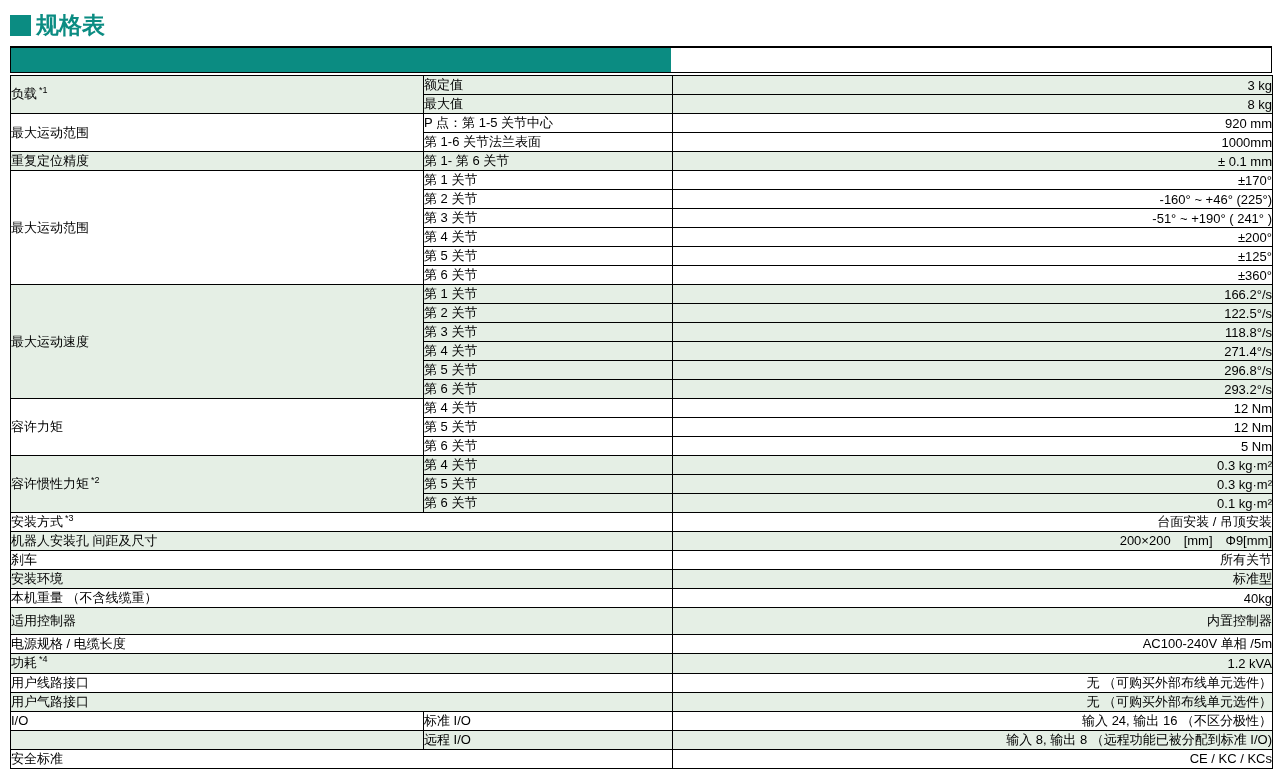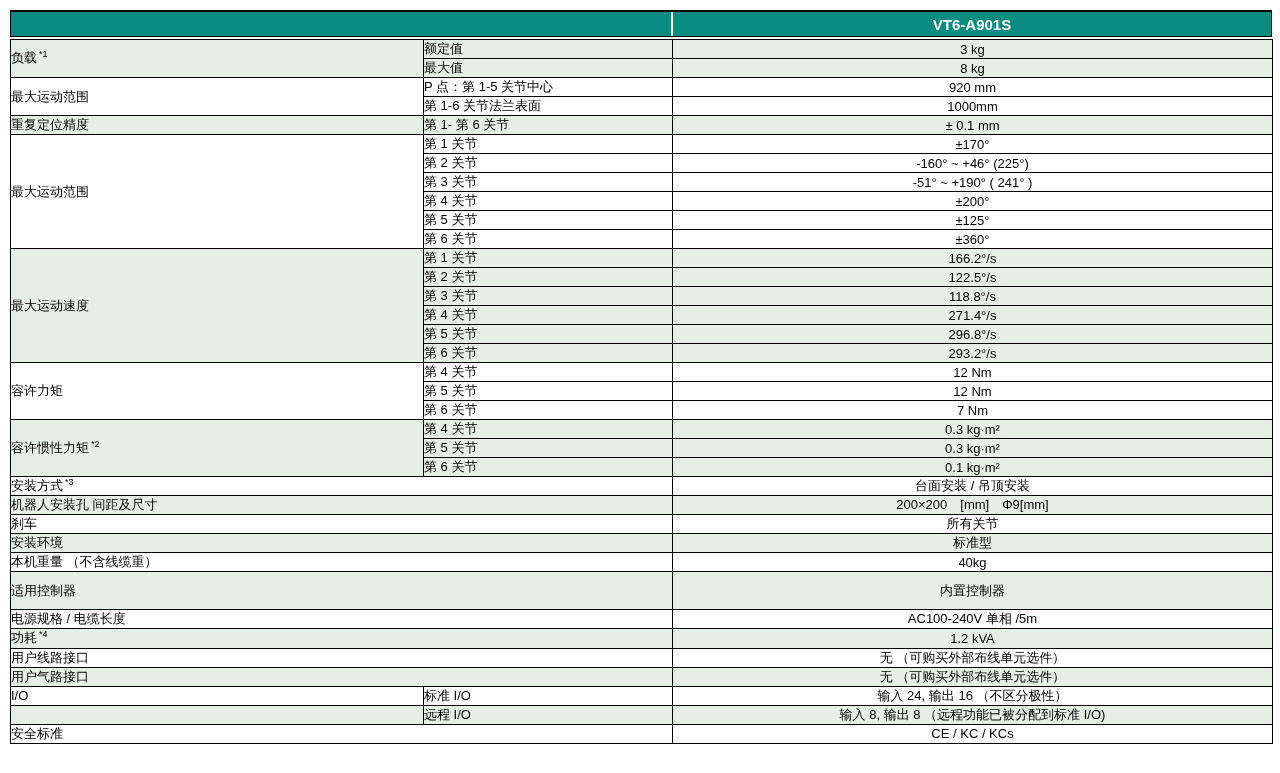--- a/index.html
+++ b/index.html
@@ -25,37 +25,40 @@
   .th-right{flex:1;background:var(--teal);color:#fff;font-size:15px;font-weight:bold;
     text-align:center;line-height:25px;}
   .thead-gap{height:2px;background:#fff;}
   table.spec-body{border-collapse:collapse;width:1262px;table-layout:fixed;border-radius:22px;}
   table.spec-body td{
     border:1px solid var(--border);
     height:17px;padding:0;font-size:13px;vertical-align:middle;
     overflow:hidden;white-space:nowrap;
   }
   td.label,td.sub{padding-left:11px;text-align:left;}
-  td.val{text-align:center;}
+  td.val{text-align:right;}
   .bg-green{background:var(--green);}
   .bg-white{background:#ffffff;}
-  tr.tall td{height:38px;}
+  tr.tall td{height:27px;}
   .sup{font-size:9px;vertical-align:super;margin-left:2px;}
 </style>
 </head>
 <body>
 
 <div class="page">
 
+  <div class="title-row">
+    <span class="title-bullet"></span>
+    <h1 class="page-title">规格表</h1>
+  </div>
 
   <div class="spec-table">
     <div class="thead">
       <div class="th-left"></div>
       <div class="th-gap"></div>
-      <div class="th-right">VT6-A901S</div>
     </div>
     <div class="thead-gap"></div>
     <table class="spec-body">
       <colgroup>
         <col style="width:413px">
           <col style="width:249px">
           <col style="width:600px">
       </colgroup>
       <tbody id="spec-tbody">
           <tr>
@@ -135,21 +138,21 @@
             <td class="label bg-white" rowspan="3"><span>容许力矩</span></td>
             <td class="sub bg-white">第 4 关节</td>
             <td class="val bg-white">12 Nm</td>
           </tr>
           <tr>
             <td class="sub bg-white">第 5 关节</td>
             <td class="val bg-white">12 Nm</td>
           </tr>
           <tr>
             <td class="sub bg-white">第 6 关节</td>
-            <td class="val bg-white">7 Nm</td>
+            <td class="val bg-white">5 Nm</td>
           </tr>
           <tr>
             <td class="label bg-green" rowspan="3"><span>容许惯性力矩</span><span class="sup">*2</span></td>
             <td class="sub bg-green">第 4 关节</td>
             <td class="val bg-green">0.3 kg·m²</td>
           </tr>
           <tr>
             <td class="sub bg-green">第 5 关节</td>
             <td class="val bg-green">0.3 kg·m²</td>
           </tr>

